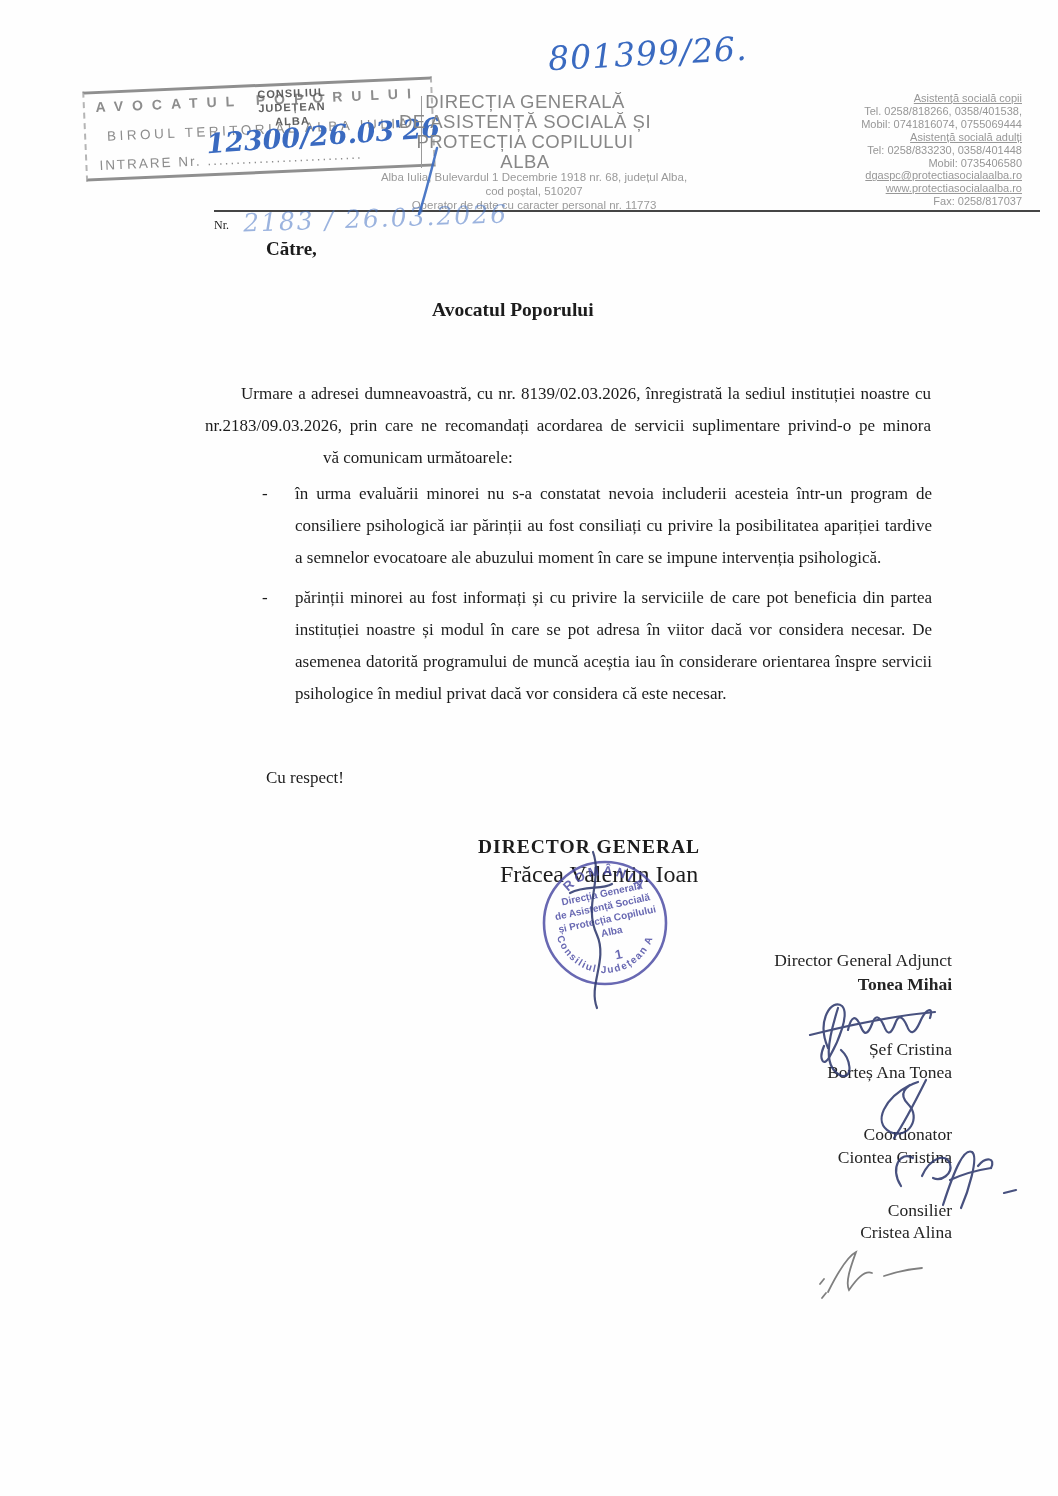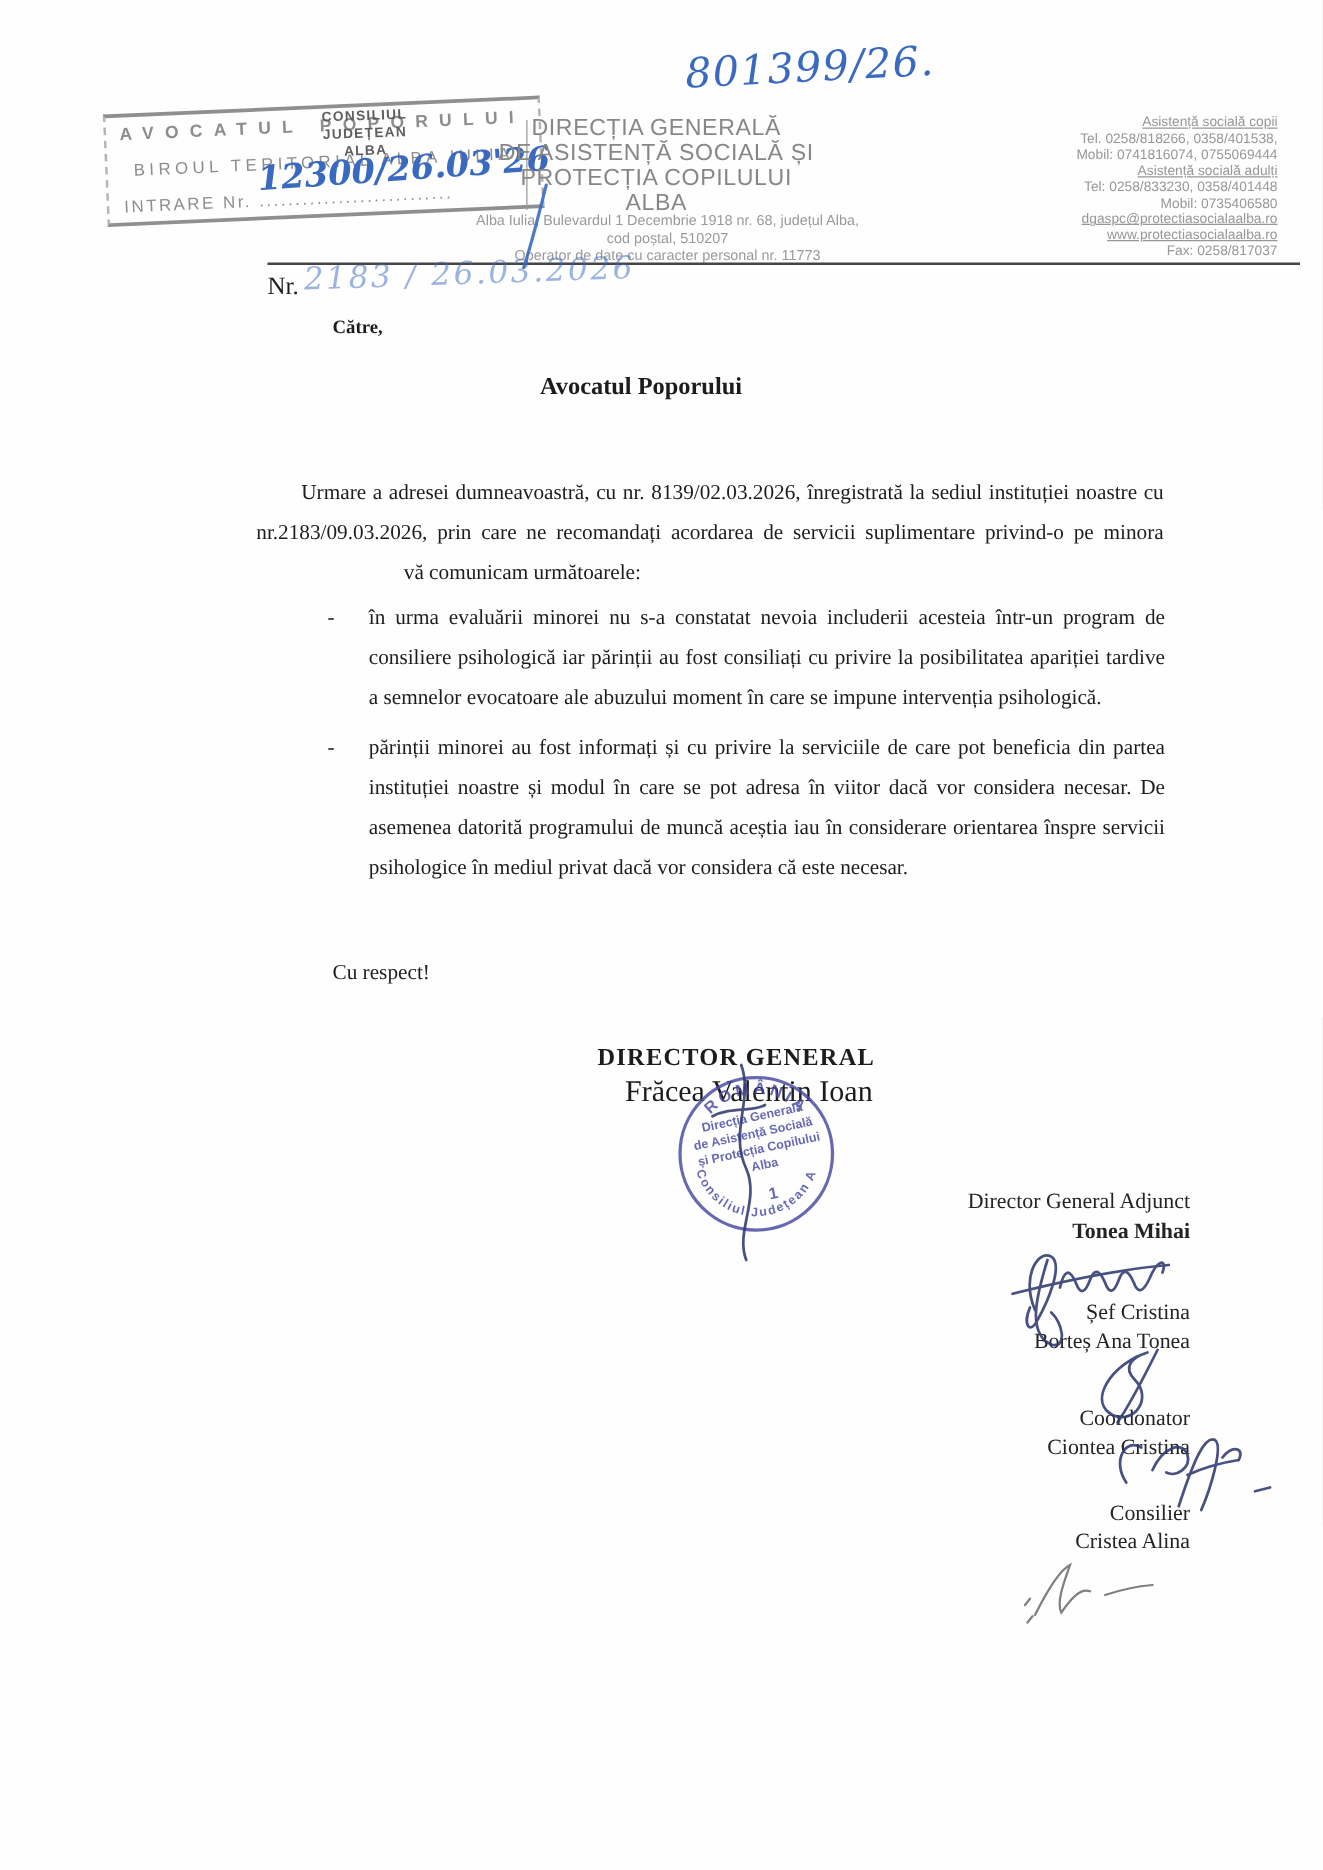--- a/index.html
+++ b/index.html
@@ -46,23 +46,23 @@
     font-family: "Liberation Sans", sans-serif; font-size: 11.5px;
     color: #9a9a9a; line-height: 14px;
   }
   .contact {
     top: 92px; right: 36px; text-align: right;
     font-family: "Liberation Sans", sans-serif; font-size: 11px;
     color: #979797; line-height: 12.9px;
   }
   .contact .u { text-decoration: underline; }
   .rule { left: 214px; top: 210px; width: 826px; border-top: 2px solid #454545; }
-  .nr-label { left: 214px; top: 218px; font-size: 20px; }
+  .nr-label { left: 214px; top: 218px; font-size: 12px; }
   .nr-hand { left: 243px; top: 204px; font-size: 25px; letter-spacing: 2px; opacity: 0.5; transform: rotate(-2deg); }
-  .salutation { left: 266px; top: 254px; font-size: 15px; font-weight: bold; }
+  .salutation { left: 266px; top: 238px; font-size: 19px; font-weight: bold; }
   .recipient  { left: 432px; top: 299px; font-size: 19.5px; font-weight: bold; }
   .para {
     left: 205px; top: 378px; width: 726px;
     font-size: 17px; line-height: 32px; text-align: justify; text-indent: 36px;
   }
   .redact-gap { display: inline-block; width: 118px; }
   .bullets { left: 262px; top: 478px; width: 670px; }
   .bullet { display: flex; font-size: 17px; line-height: 32px; }
   .bullet + .bullet { margin-top: 8px; }
   .bullet .dash { width: 33px; flex: 0 0 33px; }

